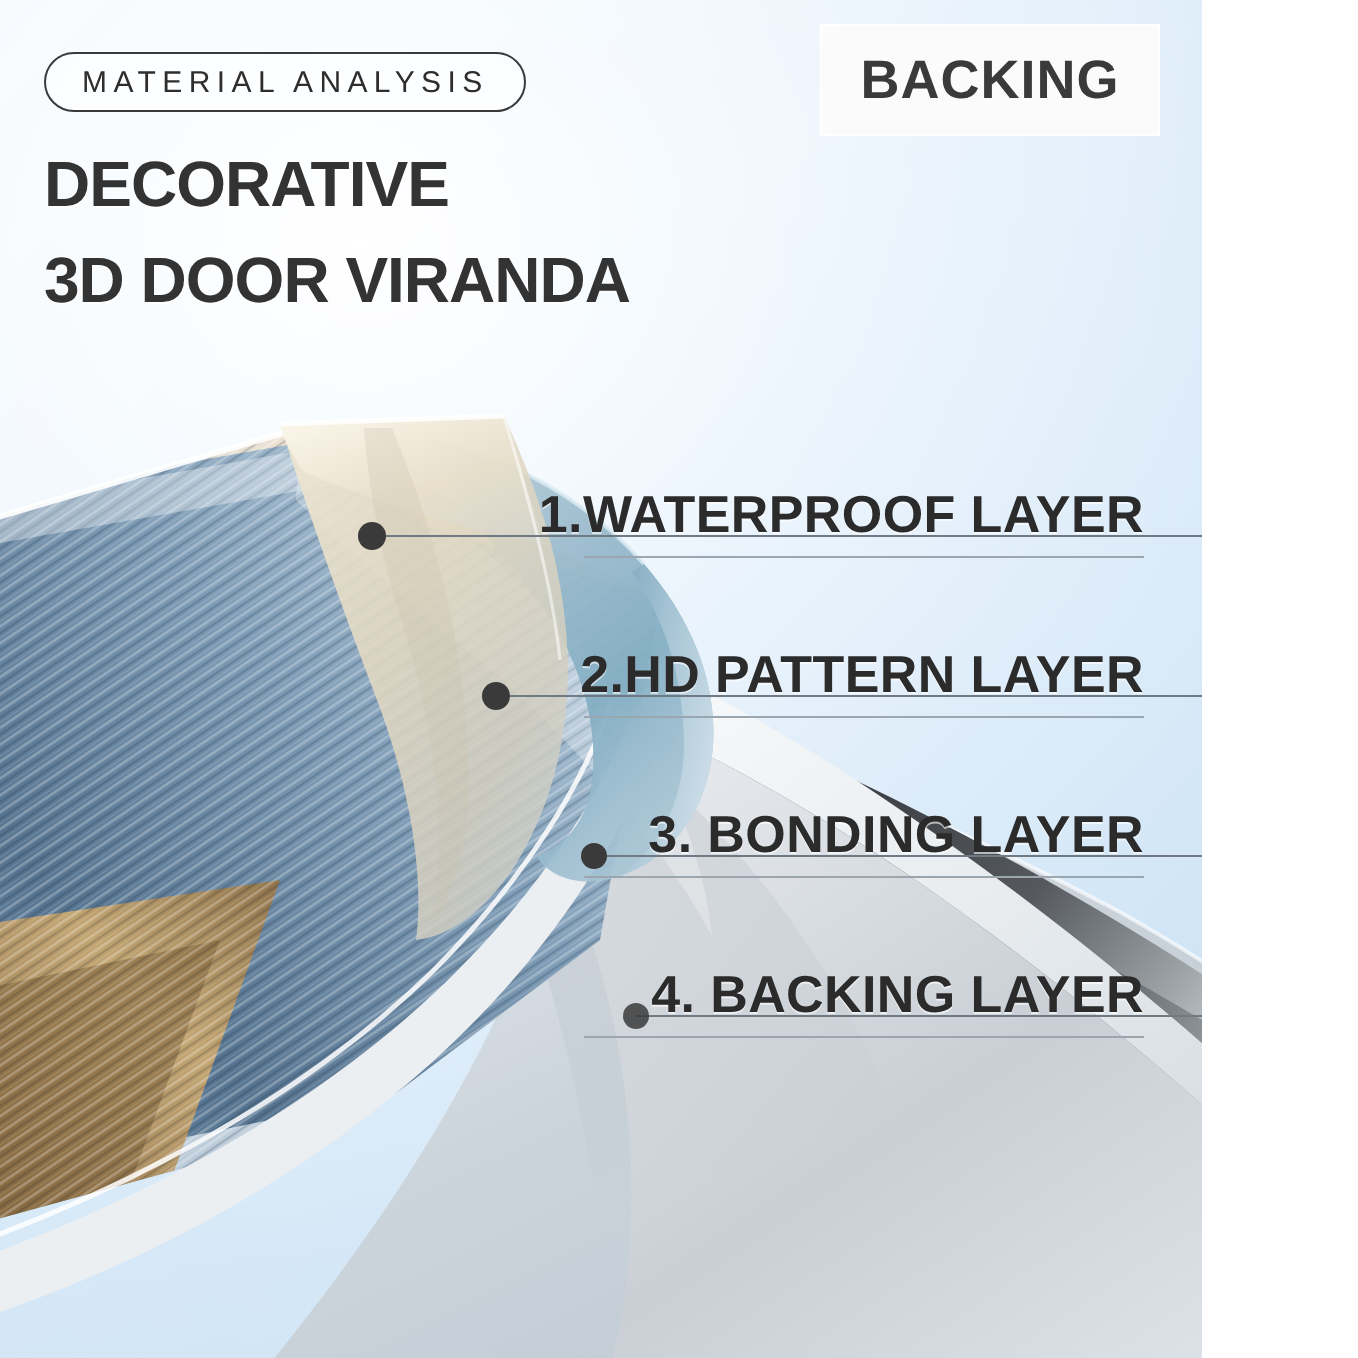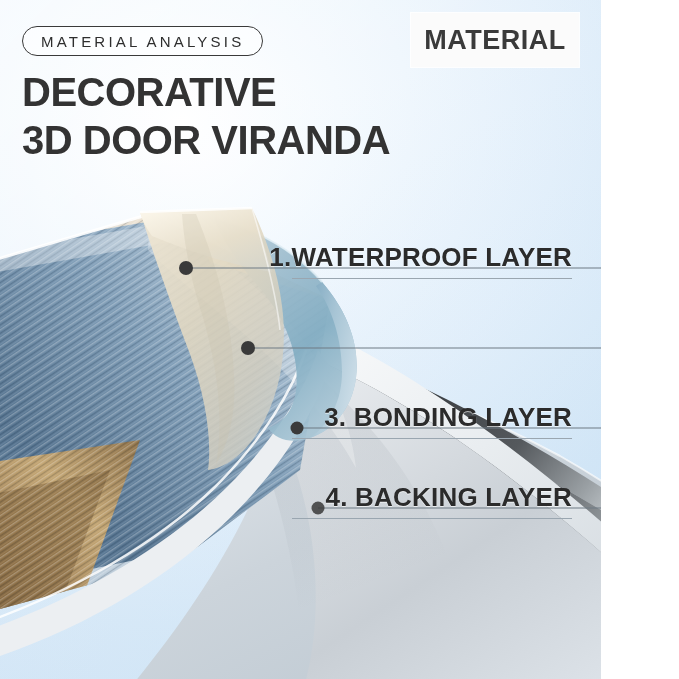--- a/index.html
+++ b/index.html
@@ -50,21 +50,21 @@
     font-weight: 400;
     white-space: nowrap;
   }
 
   .headline {
     position: absolute;
     left: 22px;
     top: 68px;
     color: #333333;
     font-weight: 700;
-    font-size: 40px;
+    font-size: 32px;
     line-height: 48px;
     letter-spacing: -0.5px;
     text-shadow: 0 1px 1px rgba(255,255,255,0.7);
   }
   .headline .l2 { display: block; }
 
   .logo-box {
     position: absolute;
     right: 22px;
     top: 13px;
@@ -307,27 +307,31 @@
   <div class="badge">
     <span>MATERIAL ANALYSIS</span>
   </div>
 
   <div class="headline">
     <span>DECORATIVE</span>
     <span class="l2">3D DOOR VIRANDA</span>
   </div>
 
   <div class="logo-box">
-    <span>MATERIAL</span>
+    <span>BACKING</span>
   </div>
 
   <div class="label" id="lbl1">
     <span class="txt">1.WATERPROOF LAYER</span>
     <span class="rule" style="width: 280px;"></span>
   </div>
+  <div class="label" id="lbl2">
+    <span class="txt">2.HD PATTERN LAYER</span>
+    <span class="rule" style="width: 280px;"></span>
+  </div>
   <div class="label" id="lbl3">
     <span class="txt">3. BONDING LAYER</span>
     <span class="rule" style="width: 280px;"></span>
   </div>
   <div class="label" id="lbl4">
     <span class="txt">4. BACKING LAYER</span>
     <span class="rule" style="width: 280px;"></span>
   </div>
 
 </div>

